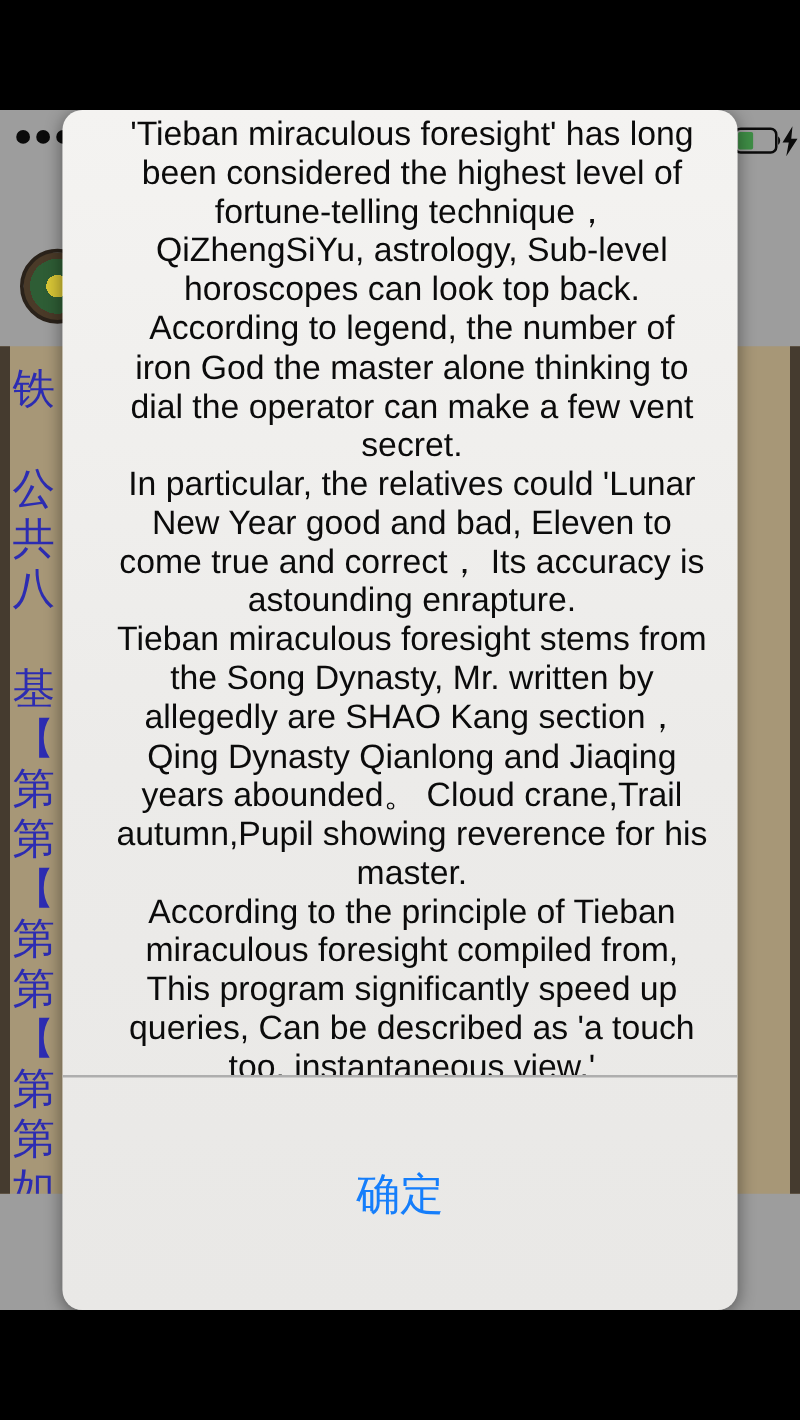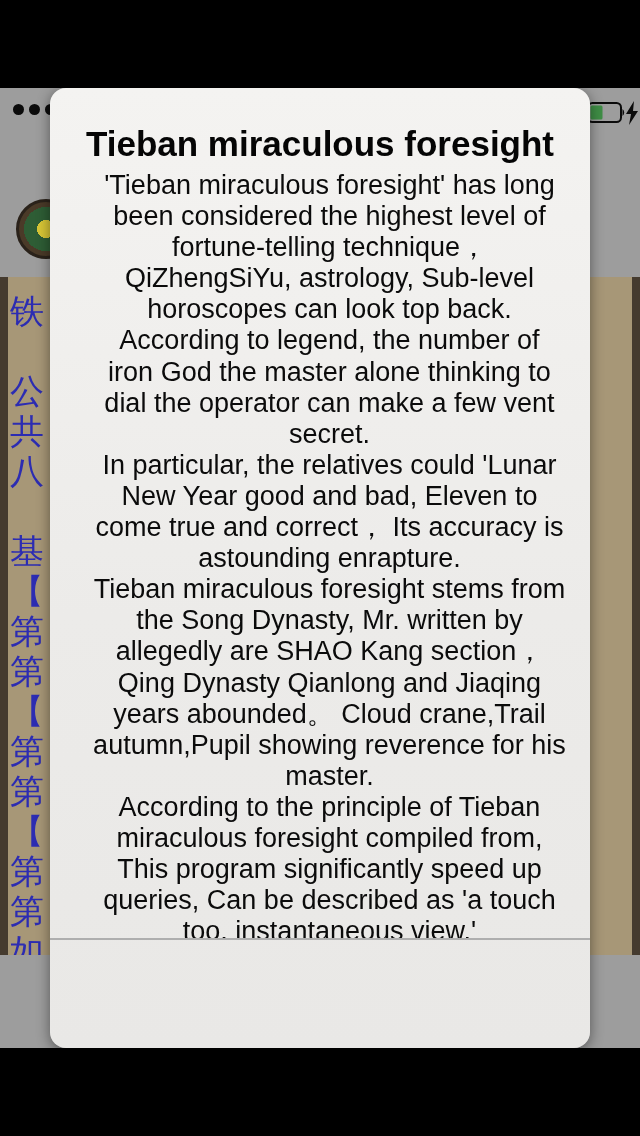--- a/index.html
+++ b/index.html
@@ -102,21 +102,20 @@
   <div class="battery">
     <svg width="52" height="26" viewBox="0 0 52 26">
       <rect x="1" y="3" width="33" height="19" rx="4.5" fill="none" stroke="#0b0b0b" stroke-width="2"></rect>
       <rect x="3.5" y="5.5" width="12" height="14" rx="1.5" fill="#3f8e46"></rect>
       <path d="M35.5 9 a4.5 4.5 0 0 1 0 7 Z" fill="#0b0b0b"></path>
       <polygon points="47,1 39,14 44,14 42,25 51,11 46,11" fill="#0b0b0b"></polygon>
     </svg>
   </div>
 
   <div class="alert">
-    <div class="alert-title">Tieban miraculous foresight</div>
     <div class="alert-body">'Tieban miraculous foresight' has long
 been considered the highest level of
 fortune-telling technique，
 QiZhengSiYu, astrology, Sub-level
 horoscopes can look top back.
 According to legend, the number of
 iron God the master alone thinking to
 dial the operator can make a few vent
 secret.
 In particular, the relatives could 'Lunar
@@ -129,15 +128,16 @@
 Qing Dynasty Qianlong and Jiaqing
 years abounded。 Cloud crane,Trail
 autumn,Pupil showing reverence for his
 master.
 According to the principle of Tieban
 miraculous foresight compiled from,
 This program significantly speed up
 queries, Can be described as 'a touch
 too, instantaneous view.'</div>
     <div class="alert-sep"></div>
+    <div class="alert-btn">确定</div>
   </div>
 
 </div>
 
 </body></html>

